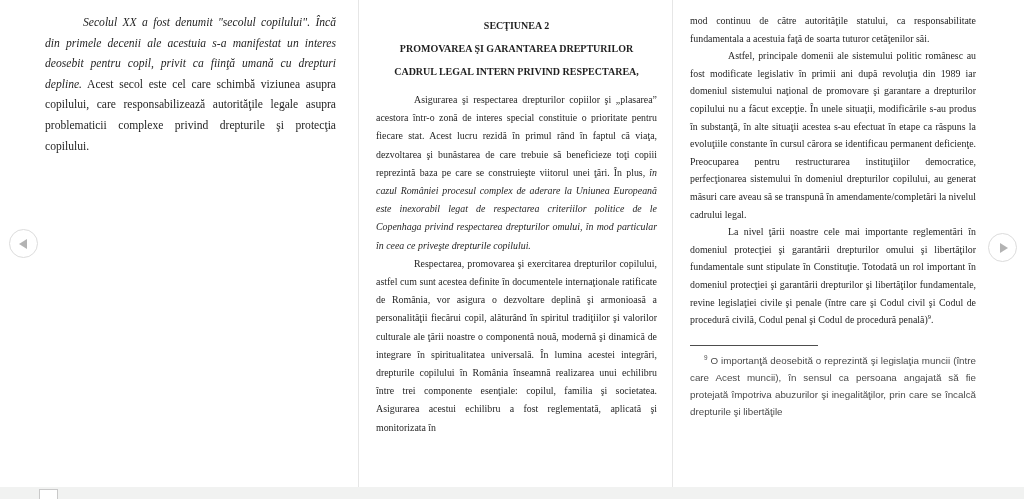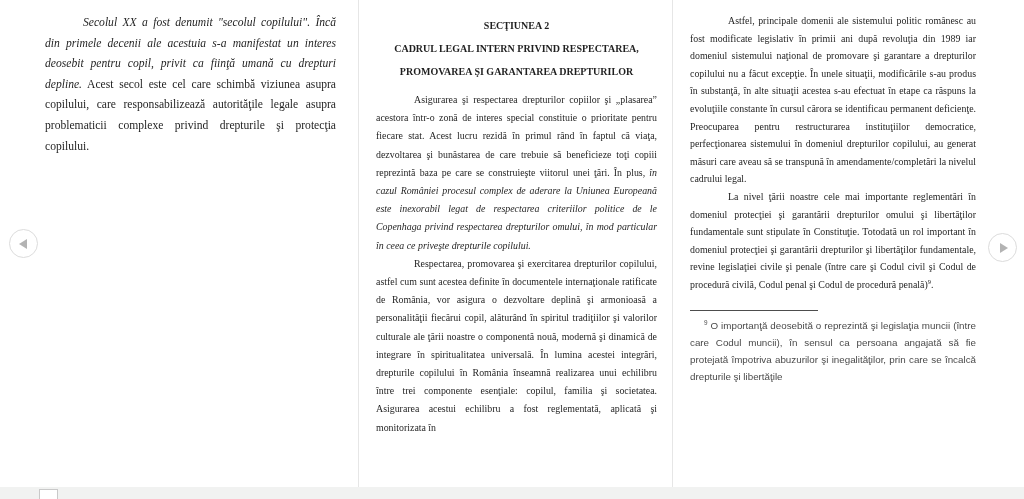--- a/index.html
+++ b/index.html
@@ -60,38 +60,39 @@
   <div class="page-divider" id="divider-1"></div>
   <div class="page-divider" id="divider-2"></div>
 
   <div class="col" id="col-left">
       <p class="para"><span class="seg-bolditalic">Secolul XX a fost denumit "secolul copilului". Încă din primele decenii ale acestuia s-a manifestat un interes deosebit pentru copil, privit ca fiinţă umană cu drepturi depline.</span><span class="seg-normal"> Acest secol este cel care schimbă viziunea asupra copilului, care responsabilizează autorităţile legale asupra problematicii complexe privind drepturile şi protecţia copilului.</span></p>
     </div>
 
   <div class="col" id="col-middle">
     <div class="heading">
         <div class="heading-line">SECŢIUNEA 2</div>
+        <div class="heading-line">PROMOVAREA ŞI GARANTAREA DREPTURILOR</div>
         <div class="heading-line">CADRUL LEGAL INTERN PRIVIND RESPECTAREA,</div>
-        <div class="heading-line">PROMOVAREA ŞI GARANTAREA DREPTURILOR</div>
       </div>
     <div>
         <p class="para"><span class="seg-normal">Asigurarea şi respectarea drepturilor copiilor şi „</span><span class="seg-italic">plasarea</span><span class="seg-normal">” acestora într-o zonă de interes special constituie o prioritate pentru fiecare stat. Acest lucru rezidă în primul rând în faptul că viaţa, dezvoltarea şi bunăstarea de care trebuie să beneficieze toţi copiii reprezintă baza pe care se construieşte viitorul unei ţări. În plus, </span><span class="seg-bolditalic">în cazul României procesul complex de aderare la Uniunea Europeană este inexorabil legat de respectarea criteriilor politice de le Copenhaga privind respectarea drepturilor omului, în mod particular în ceea ce priveşte drepturile copilului.</span></p>
         <p class="para"><span class="seg-normal">Respectarea, promovarea şi exercitarea drepturilor copilului, astfel cum sunt acestea definite în documentele internaţionale ratificate de România, vor asigura o dezvoltare deplină şi armonioasă a personalităţii fiecărui copil, alăturând în spiritul tradiţiilor şi valorilor culturale ale ţării noastre o componentă nouă, modernă şi dinamică de integrare în spiritualitatea universală. În lumina acestei integrări, drepturile copilului în România înseamnă realizarea unui echilibru între trei componente esenţiale: copilul, familia şi societatea. Asigurarea acestui echilibru a fost reglementată, aplicată şi monitorizata în</span></p>
       </div>
   </div>
 
   <div class="col" id="col-right">
     <div>
+        <p class="para no-indent"><span class="seg-normal">mod continuu de către autorităţile statului, ca responsabilitate fundamentala a acestuia faţă de soarta tuturor cetăţenilor săi.</span></p>
         <p class="para"><span class="seg-normal">Astfel, principale domenii ale sistemului politic românesc au fost modificate legislativ în primii ani după revoluţia din 1989 iar domeniul sistemului naţional de promovare şi garantare a drepturilor copilului nu a făcut excepţie. În unele situaţii, modificările s-au produs în substanţă, în alte situaţii acestea s-au efectuat în etape ca răspuns la evoluţiile constante în cursul cărora se identificau permanent deficienţe. Preocuparea pentru restructurarea instituţiilor democratice, perfecţionarea sistemului în domeniul drepturilor copilului, au generat măsuri care aveau să se transpună în amendamente/completări la nivelul cadrului legal.</span></p>
         <p class="para"><span class="seg-normal">La nivel ţării noastre cele mai importante reglementări în domeniul protecţiei şi garantării drepturilor omului şi libertăţilor fundamentale sunt stipulate în Constituţie. Totodată un rol important în domeniul protecţiei şi garantării drepturilor şi libertăţilor fundamentale, revine legislaţiei civile şi penale (între care şi Codul civil şi Codul de procedură civilă, Codul penal şi Codul de procedură penală)</span><sup>9</sup><span class="seg-normal">.</span></p>
       </div>
     <div class="footnote-block">
       <div class="footnote-rule"></div>
       <div class="footnote-text">
-          <p class="para"><sup>9</sup><span class="seg-normal"> O importanţă deosebită o reprezintă şi legislaţia muncii (între care Codul muncii), în sensul ca persoana angajată să fie protejată împotriva abuzurilor şi inegalităţilor, prin care se încalcă drepturile şi libertăţile</span></p>
+          <p class="para"><sup>9</sup><span class="seg-normal"> O importanţă deosebită o reprezintă şi legislaţia muncii (între care Acest muncii), în sensul ca persoana angajată să fie protejată împotriva abuzurilor şi inegalităţilor, prin care se încalcă drepturile şi libertăţile</span></p>
         </div>
     </div>
   </div>
 
   <div class="nav-button" id="nav-prev" title="previous page">
     <span class="tri tri-left"></span>
   </div>
   <div class="nav-button" id="nav-next" title="next page">
     <span class="tri tri-right"></span>
   </div>

